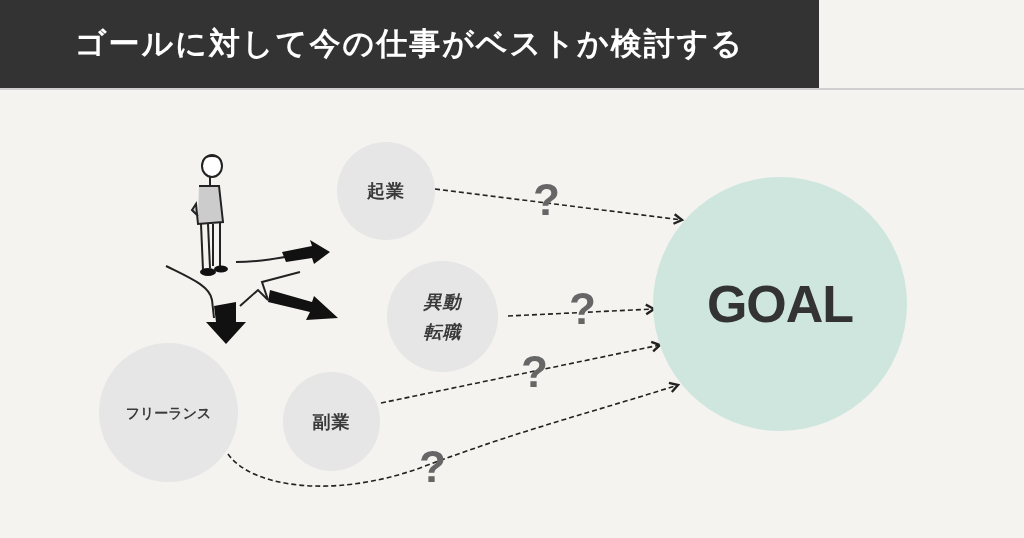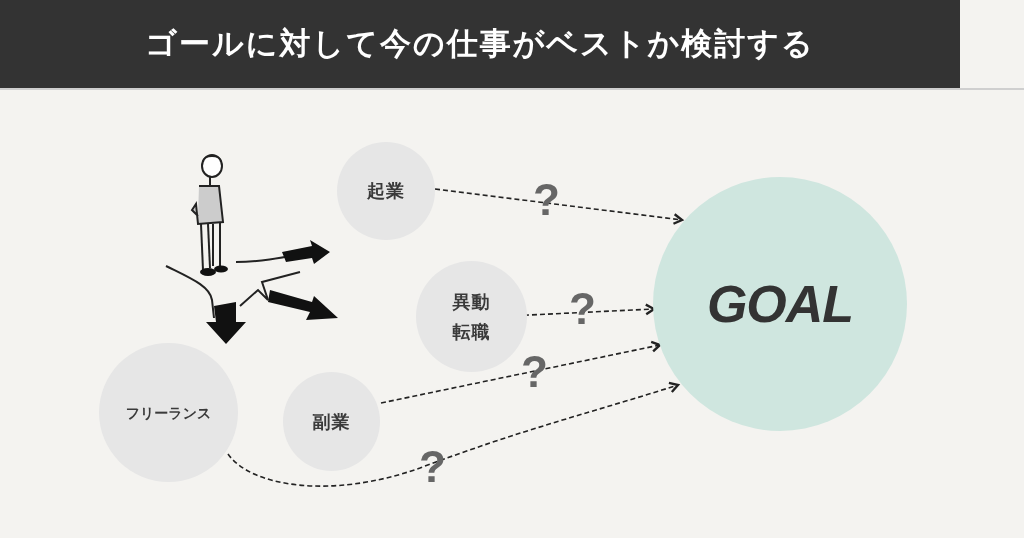--- a/index.html
+++ b/index.html
@@ -1,17 +1,17 @@
 <!DOCTYPE html>
 <html><head>
 <meta charset="utf-8">
 <style>
   html, body { margin:0; padding:0; }
   body { width:1024px; height:538px; overflow:hidden; background:#f4f3f0; position:relative; font-family:"DejaVu Sans", "Liberation Sans", sans-serif; }
-  .header { position:absolute; left:0; top:0; width:960px; height:88px; background:#333333; display:flex; align-items:center; justify-content:center; }
+  .header { position:absolute; left:0; top:0; width:819px; height:88px; background:#333333; display:flex; align-items:center; justify-content:center; }
   .header-title { color:#ffffff; font-size:31px; font-weight:bold; letter-spacing:2px; }
   .divider { position:absolute; left:0; top:88px; width:1024px; height:2px; background:#cfcfcf; }
   .circle { position:absolute; border-radius:50%; background:#e6e6e6; display:flex; align-items:center; justify-content:center; text-align:left; color:#3a3a3a; font-weight:bold; }
   .goal { background:#cfe6df; }
   .goal-label { font-family:"Liberation Sans", sans-serif; font-size:52px; font-weight:bold; color:#333; letter-spacing:-1px; }
   .label { font-size:18px; line-height:30px; letter-spacing:1px; }
   .qm { position:absolute; font-family:"Liberation Sans", sans-serif; font-weight:bold; font-size:44px; color:#666; line-height:1; }
   svg.overlay { position:absolute; left:0; top:0; }
 </style>
 </head>
@@ -59,35 +59,35 @@
     <path d="M508,316 L654,309" marker-end="url(#ah)"></path>
     <path d="M381,403 L660,345" marker-end="url(#ah)"></path>
     <path d="M228,454 C250,486 330,500 420,468 C520,430 600,410 678,385" marker-end="url(#ah)"></path>
   </g>
 </svg>
 
 <div class="circle" style="left:337px;top:142px;width:98px;height:98px;">
   <span class="label">起業</span>
 </div>
 
-<div class="circle" style="left:416px;top:261px;width:111px;height:111px;">
+<div class="circle" style="left:387px;top:261px;width:111px;height:111px;font-style:italic;">
   <div class="label">
     <div>異動</div>
     <div>転職</div>
   </div>
 </div>
 
 <div class="circle" style="left:283px;top:372px;width:97px;height:99px;">
   <span class="label">副業</span>
 </div>
 
 <div class="circle" style="left:99px;top:343px;width:139px;height:139px;">
   <span class="label" style="font-size:14px;letter-spacing:0;">フリーランス</span>
 </div>
 
-<div class="circle goal" style="left:653px;top:177px;width:254px;height:254px;font-style:italic;">
+<div class="circle goal" style="left:653px;top:177px;width:254px;height:254px;">
   <span class="goal-label">GOAL</span>
 </div>
 
 <span class="qm" style="left:533px;top:178px;">?</span>
 <span class="qm" style="left:569px;top:287px;">?</span>
 <span class="qm" style="left:521px;top:350px;">?</span>
 <span class="qm" style="left:419px;top:445px;">?</span>
 
 </body></html>

